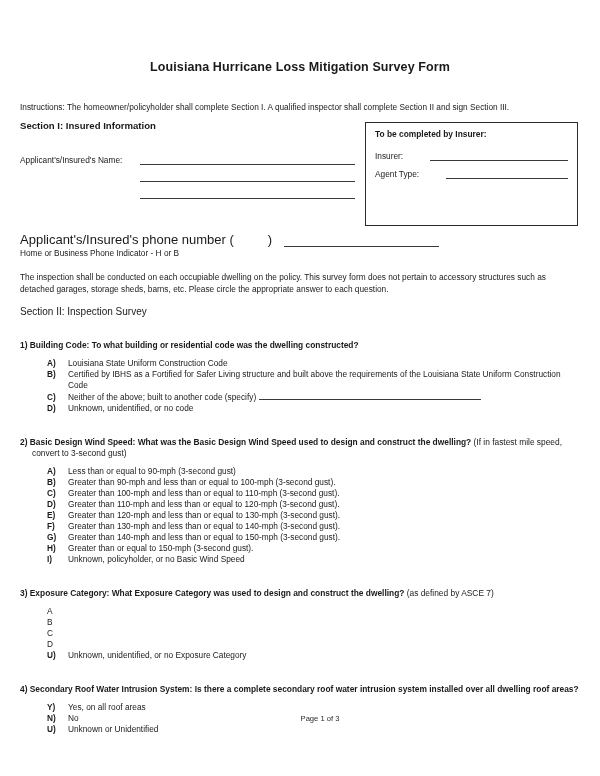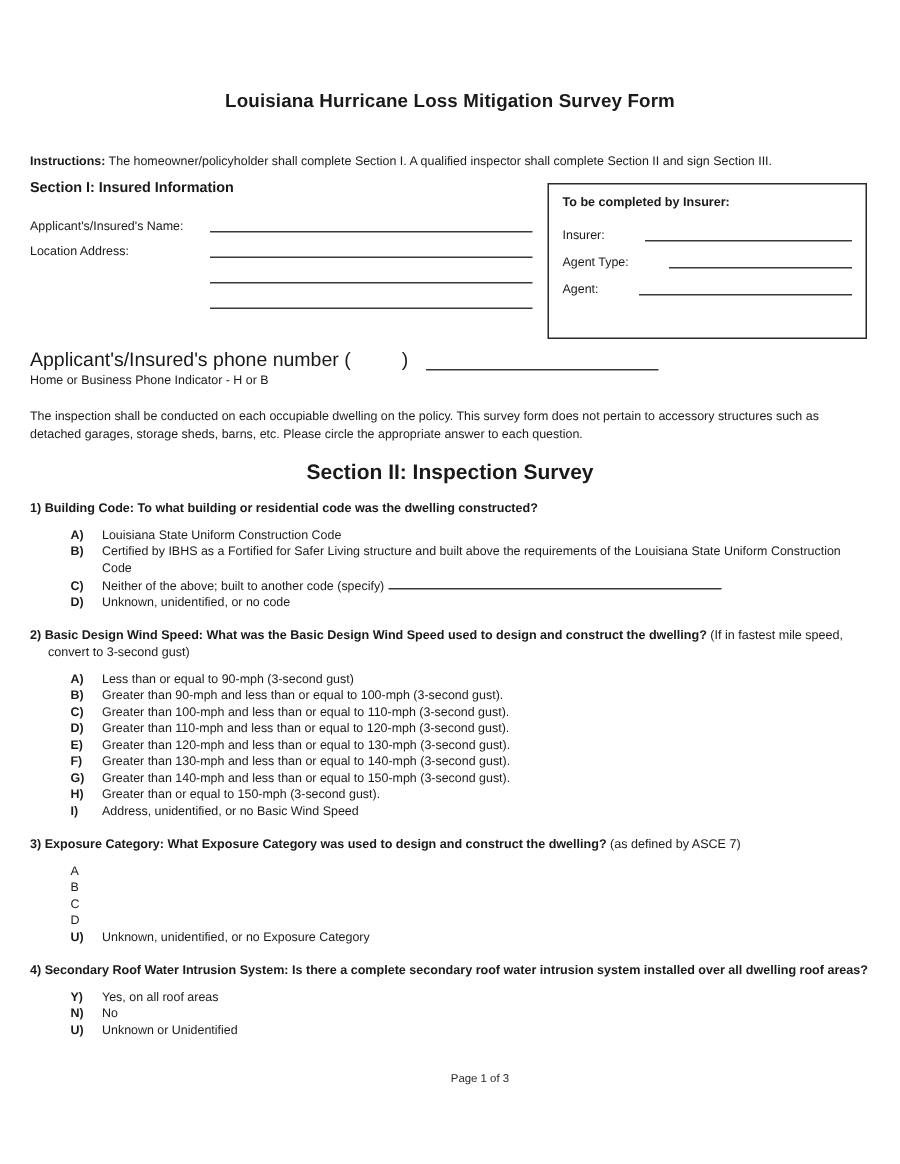--- a/index.html
+++ b/index.html
@@ -32,35 +32,35 @@
     margin-top: 60px;
     letter-spacing: 0.1px;
   }
 
   
   .instructions {
     font-size: 8.3px;
     margin-top: 28px;
     line-height: 1.25;
   }
-  .instructions .lead { font-weight: bold; }
+  .instructions .lead { font-weight: normal; }
 
   
   .insured-region {
     position: relative;
     margin-top: 8px;
     height: 112px;
   }
   .insured-left {
     width: 345px;
   }
   .section-heading {
     font-size: 9.6px;
     font-weight: bold;
-    margin-bottom: 7px;
+    margin-bottom: 17px;
   }
   .field-row {
     display: flex;
     align-items: flex-end;
     font-size: 8.3px;
     height: 17px;
   }
   .field-label {
     width: 120px;
     flex: none;
@@ -128,29 +128,28 @@
 
   
   .para {
     font-size: 8.3px;
     line-height: 1.35;
     margin-top: 14px;
     width: 558px;
   }
 
   .section2-heading {
-    font-size: 14px;
-    font-weight: bold;
+    font-size: 10px;
+    font-weight: normal;
     margin-top: 11px;
-    text-align: center;
   }
 
   
   .question {
-    margin-top: 11px;
+    margin-top: 23px;
   }
   .q-text {
     font-size: 8.4px;
     font-weight: bold;
     line-height: 1.3;
     padding-left: 12px;
     text-indent: -12px;
   }
   .q-text .normal { font-weight: normal; }
   .answers {
@@ -205,45 +204,37 @@
 
     <div class="insured-region">
       <div class="insured-left">
         <div class="section-heading">Section I: Insured Information</div>
 
         <div class="field-row">
           <span class="field-label">Applicant's/Insured's Name:</span>
           <span class="field-rule short"></span>
         </div>
         <div class="field-row">
-          <span class="field-label">Location Address:</span>
-          <span class="field-rule short"></span>
-        </div>
-        <div class="field-row">
           <span class="field-label"></span>
           <span class="field-rule short"></span>
         </div>
         <div class="field-row">
           <span class="field-label"></span>
           <span class="field-rule short"></span>
         </div>
       </div>
 
       <div class="insurer-box">
         <div class="insurer-title">To be completed by Insurer:</div>
         <div class="insurer-row">
           <span class="lbl">Insurer:</span>
           <span class="rule"></span>
         </div>
         <div class="insurer-row">
           <span class="lbl">Agent Type:</span>
-          <span class="rule"></span>
-        </div>
-        <div class="insurer-row">
-          <span class="lbl">Agent:</span>
           <span class="rule"></span>
         </div>
       </div>
     </div>
 
     <div class="phone-block">
       <div class="phone-line">
         <span class="txt">Applicant's/Insured's phone number (</span>
         <span class="paren-gap"></span>
         <span class="txt">)</span>
@@ -312,21 +303,21 @@
         <div class="answer">
           <span class="letter">G)</span>
           <span class="atext">Greater than 140-mph and less than or equal to 150-mph (3-second gust).</span>
         </div>
         <div class="answer">
           <span class="letter">H)</span>
           <span class="atext">Greater than or equal to 150-mph (3-second gust).</span>
         </div>
         <div class="answer">
           <span class="letter">I)</span>
-          <span class="atext">Address, unidentified, or no Basic Wind Speed</span>
+          <span class="atext">Unknown, policyholder, or no Basic Wind Speed</span>
         </div>
       </div>
     </div>
 
     <div class="question">
       <div class="q-text">
         <span>3)</span><span> Exposure Category: What Exposure Category was used to design and construct the dwelling?</span><span class="normal"> (as defined by ASCE 7)</span>
       </div>
       <div class="answers">
         <div class="answer">

